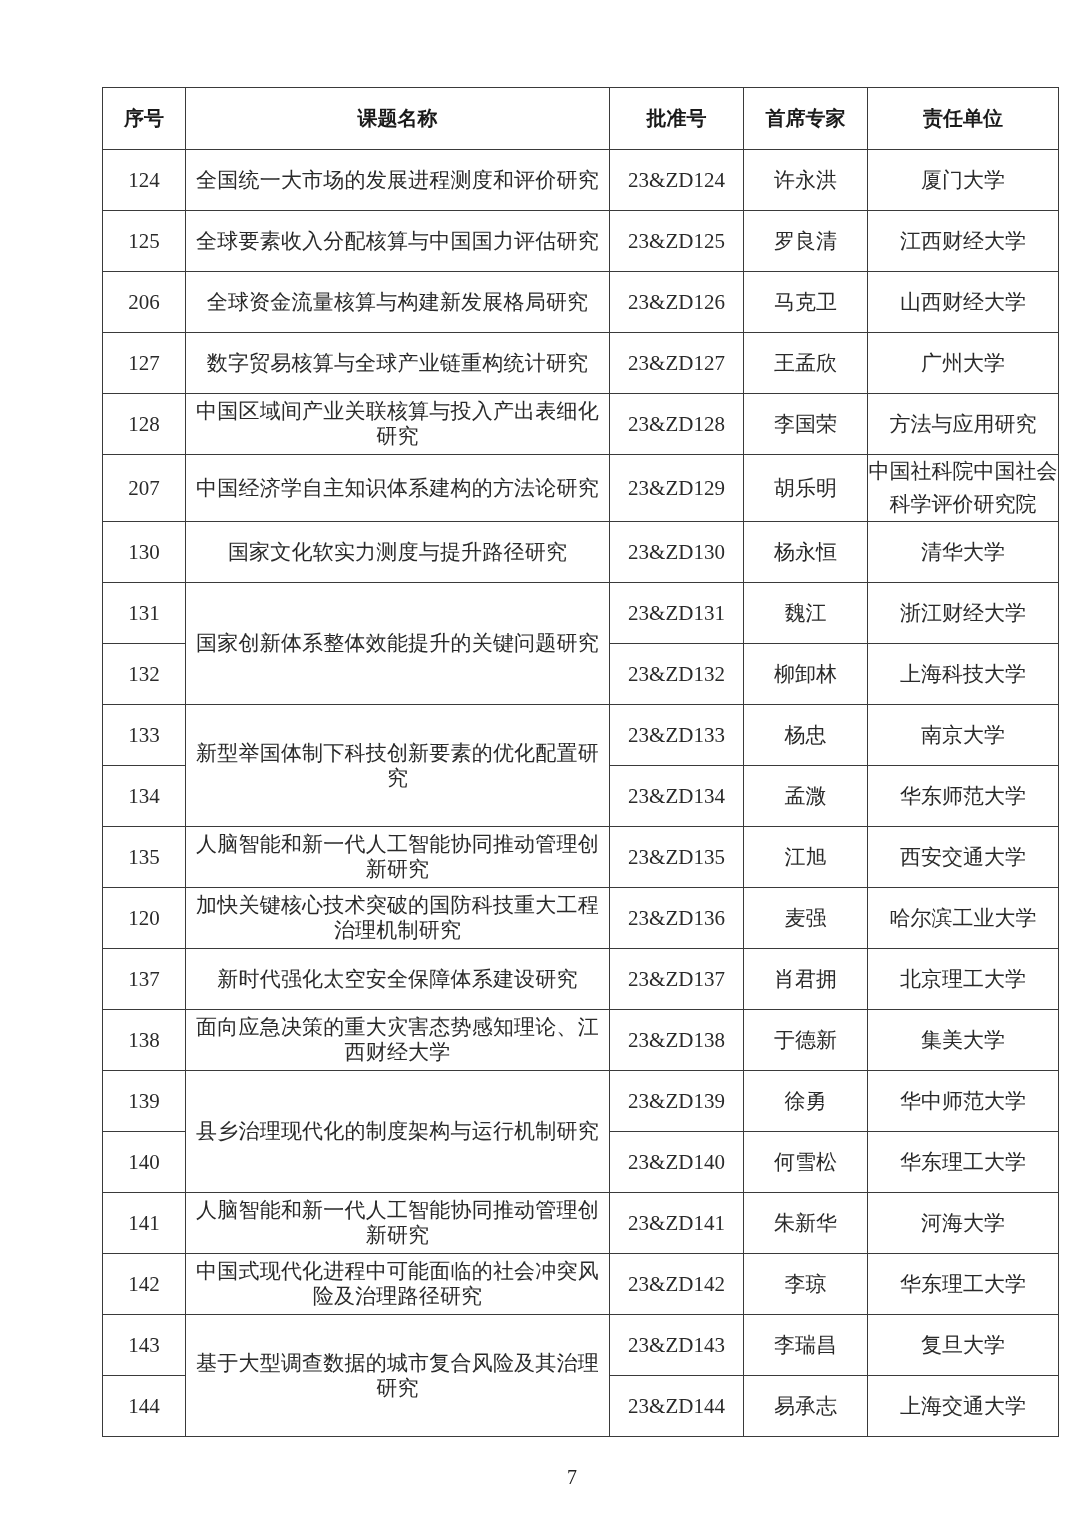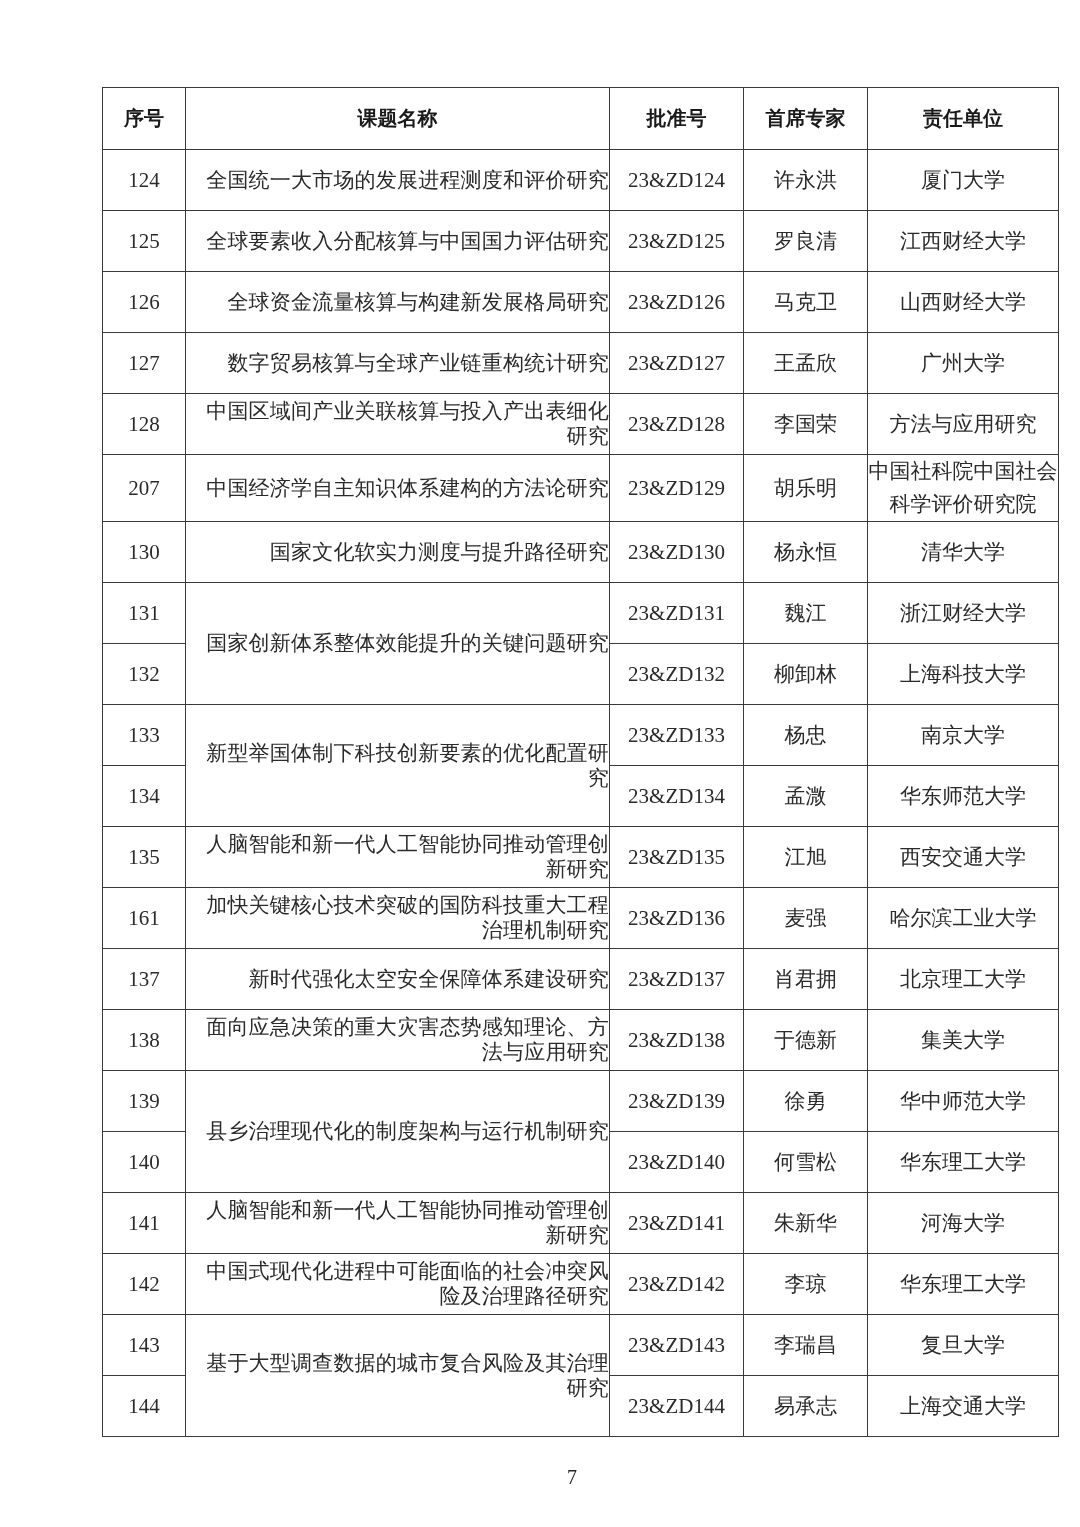--- a/index.html
+++ b/index.html
@@ -41,21 +41,21 @@
     table.grid th {
       font-family: "DejaVu Sans", "Liberation Sans", sans-serif;
       font-weight: bold;
       font-size: 20px;
       color: #1a1a1a;
       text-align: center;
       height: 61px;
     }
     td.c-num, td.c-code, td.c-expert, td.c-unit { text-align: center; }
     td.c-title {
-      text-align: right;
+      text-align: center;
       padding-left: 3px;
       padding-right: 2px;
       letter-spacing: 0.2px;
     }
     td.c-num, td.c-code {
       font-family: "Liberation Serif", "DejaVu Serif", serif;
       font-size: 21px;
     }
     td.c-unit.small { line-height: 33px; }
     .page-number {
@@ -102,21 +102,21 @@
 
       <tr>
         <td class="c-num">125</td>
         <td class="c-title">全球要素收入分配核算与中国国力评估研究</td>
         <td class="c-code">23&amp;ZD125</td>
         <td class="c-expert">罗良清</td>
         <td class="c-unit">江西财经大学</td>
       </tr>
 
       <tr>
-        <td class="c-num">126</td>
+        <td class="c-num">206</td>
         <td class="c-title">全球资金流量核算与构建新发展格局研究</td>
         <td class="c-code">23&amp;ZD126</td>
         <td class="c-expert">马克卫</td>
         <td class="c-unit">山西财经大学</td>
       </tr>
 
       <tr>
         <td class="c-num">127</td>
         <td class="c-title">数字贸易核算与全球产业链重构统计研究</td>
         <td class="c-code">23&amp;ZD127</td>
@@ -180,38 +180,38 @@
 
       <tr>
         <td class="c-num">135</td>
         <td class="c-title">人脑智能和新一代人工智能协同推动管理创新研究</td>
         <td class="c-code">23&amp;ZD135</td>
         <td class="c-expert">江旭</td>
         <td class="c-unit">西安交通大学</td>
       </tr>
 
       <tr>
-        <td class="c-num">161</td>
+        <td class="c-num">120</td>
         <td class="c-title">加快关键核心技术突破的国防科技重大工程治理机制研究</td>
         <td class="c-code">23&amp;ZD136</td>
         <td class="c-expert">麦强</td>
         <td class="c-unit">哈尔滨工业大学</td>
       </tr>
 
       <tr>
         <td class="c-num">137</td>
         <td class="c-title">新时代强化太空安全保障体系建设研究</td>
         <td class="c-code">23&amp;ZD137</td>
         <td class="c-expert">肖君拥</td>
         <td class="c-unit">北京理工大学</td>
       </tr>
 
       <tr>
         <td class="c-num">138</td>
-        <td class="c-title">面向应急决策的重大灾害态势感知理论、方法与应用研究</td>
+        <td class="c-title">面向应急决策的重大灾害态势感知理论、江西财经大学</td>
         <td class="c-code">23&amp;ZD138</td>
         <td class="c-expert">于德新</td>
         <td class="c-unit">集美大学</td>
       </tr>
 
       <tr>
         <td class="c-num">139</td>
         <td class="c-title" rowspan="2">县乡治理现代化的制度架构与运行机制研究</td>
         <td class="c-code">23&amp;ZD139</td>
         <td class="c-expert">徐勇</td>

